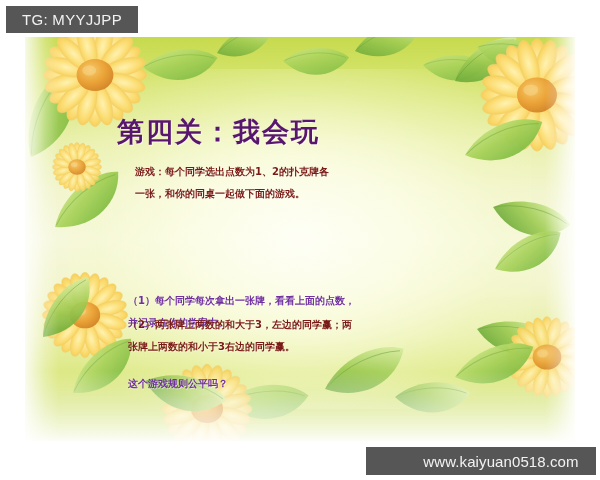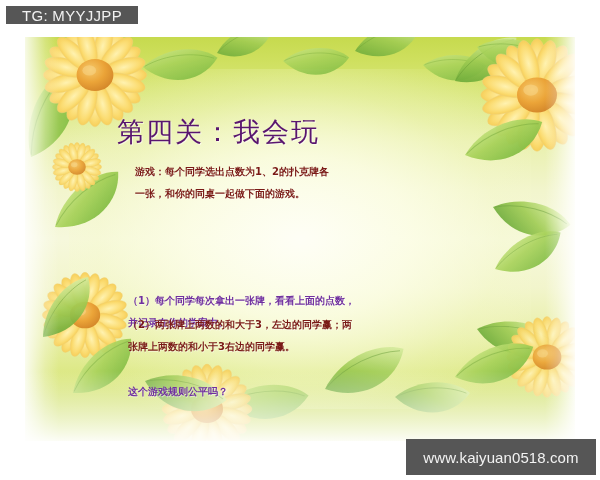--- a/index.html
+++ b/index.html
@@ -95,21 +95,21 @@
     left: 0; top: 0;
     width: 550px;
     height: 404px;
     z-index: 4;
   }
   .title {
     position: absolute;
     left: 92px;
     top: 77px;
     font-size: 27px;
-    font-weight: normal;
+    font-weight: bold;
     color: #59166f;
     letter-spacing: 2px;
     white-space: nowrap;
     text-shadow: 1px 1px 0 rgba(255,255,255,0.55);
   }
   .para {
     position: absolute;
     font-size: 10px;
     font-weight: bold;
     line-height: 22px;
@@ -139,49 +139,49 @@
   .p-rule2 {
     left: 103px;
     top: 277px;
     width: 420px;
     color: #7a1a16;
   }
   .p-question {
     left: 103px;
     top: 336px;
     color: #7030a0;
-    margin-top: 8px;
   }
 
   
   .wm {
     position: absolute;
     background: #565656;
     color: #f2f2f2;
     font-family: "Liberation Sans", sans-serif;
     display: flex;
     align-items: center;
     justify-content: center;
     z-index: 10;
   }
   #wm-tag {
     left: 6px;
     top: 6px;
     width: 132px;
-    height: 18px;
+    height: 27px;
     font-size: 15px;
     letter-spacing: 0.3px;
   }
   #wm-url {
     right: 4px;
     bottom: 5px;
     width: 190px;
-    height: 36px;
+    height: 28px;
     font-size: 15px;
     letter-spacing: 0.1px;
+    padding-left: 40px;
   }
 </style>
 </head>
 <body>
 
 <div id="root">
 
   <div id="slide">
 
     <svg id="art" viewBox="0 0 550 404" xmlns="http://www.w3.org/2000/svg">

